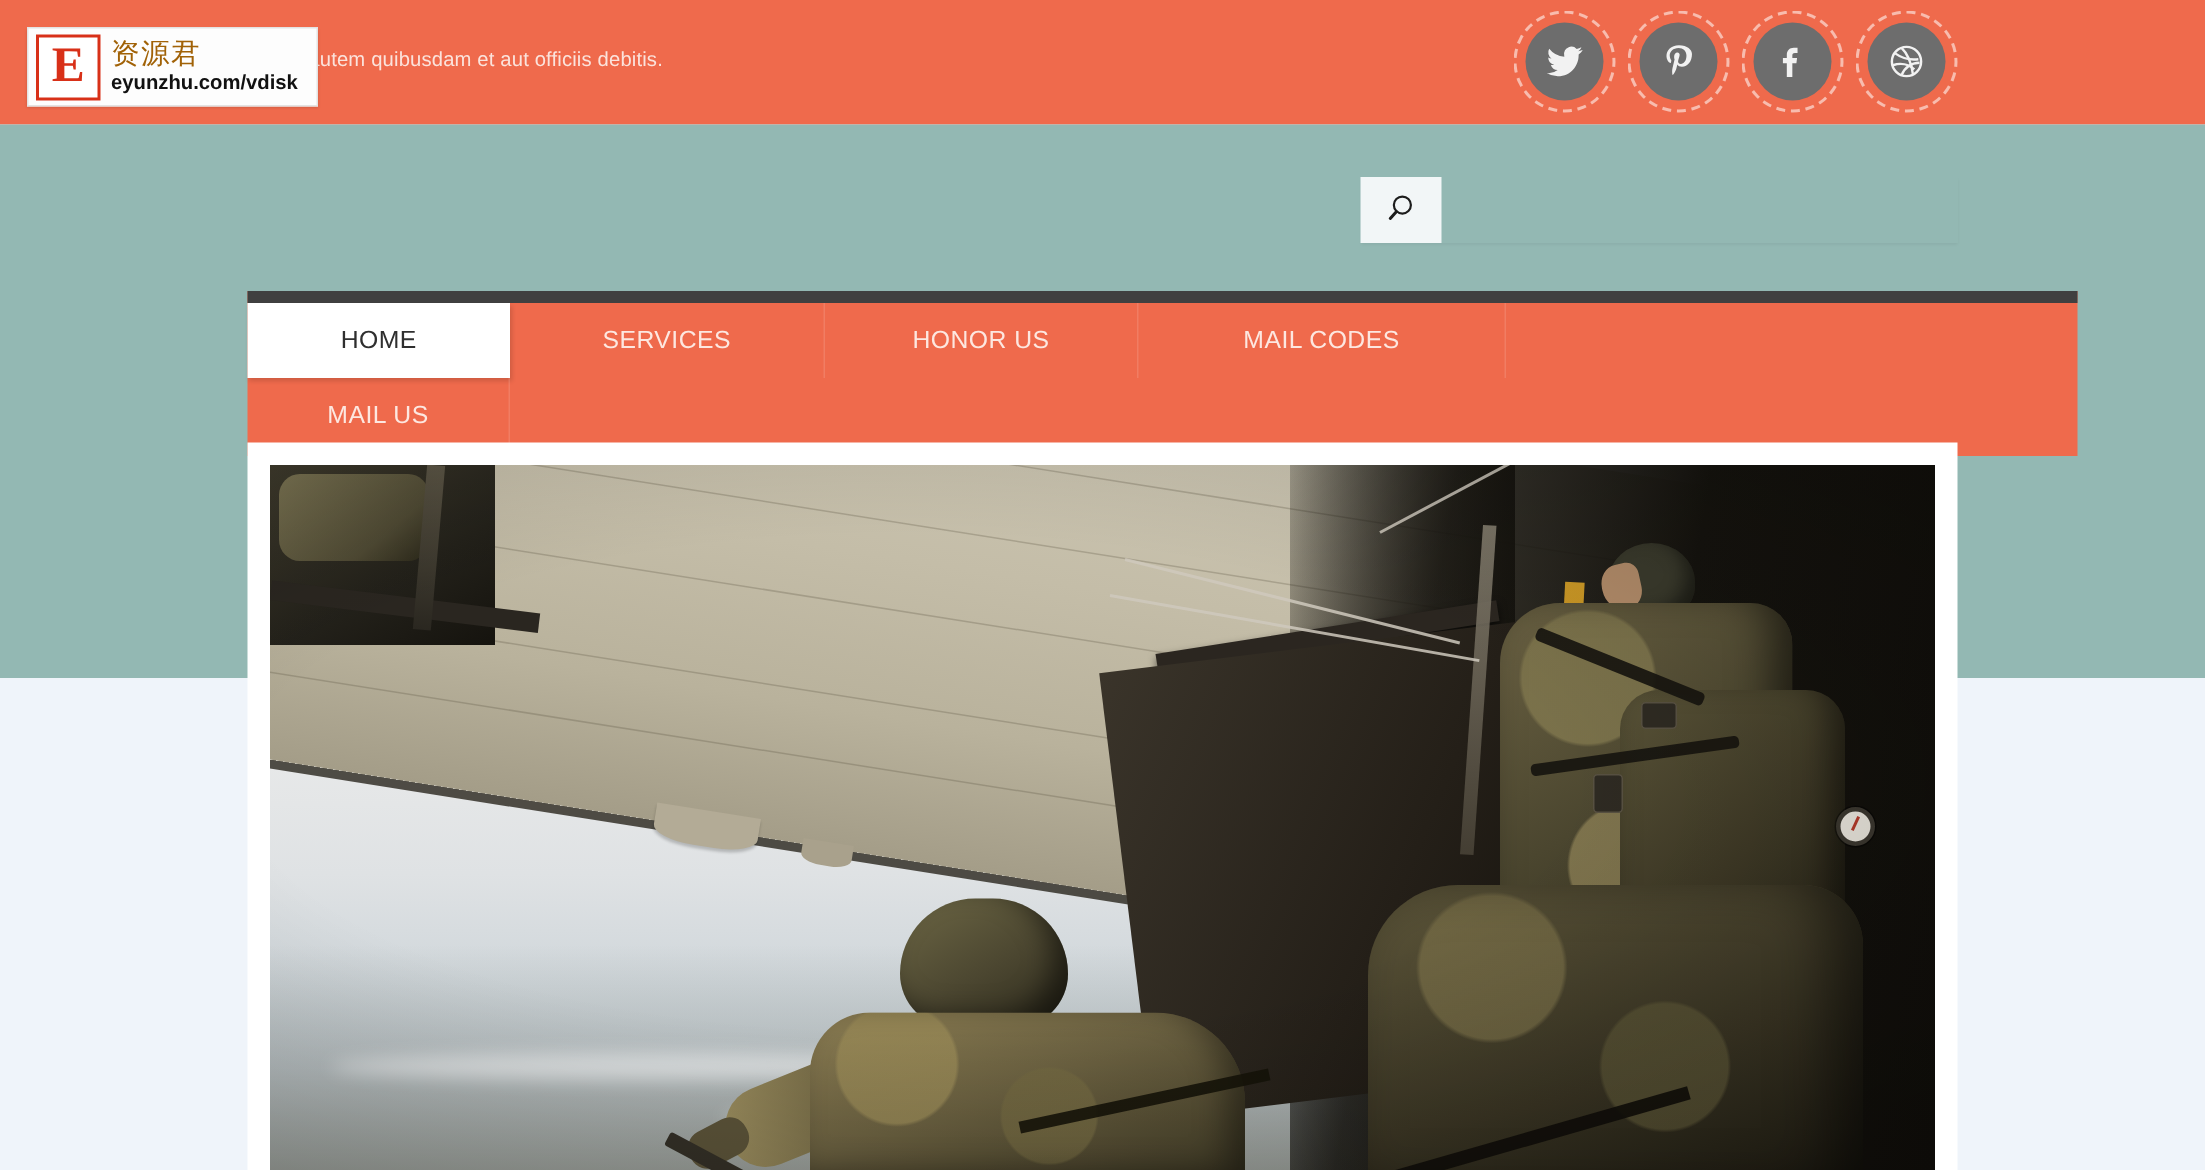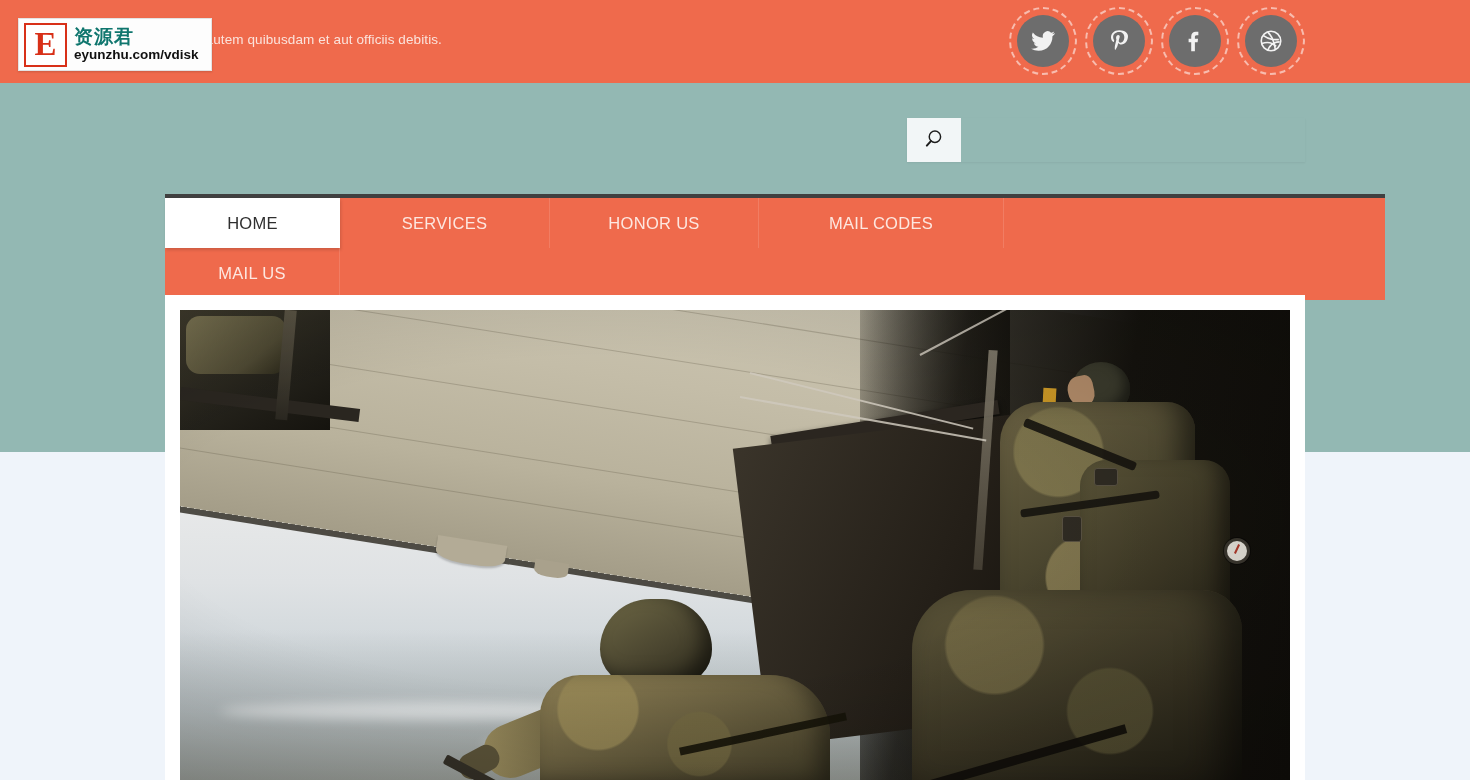--- a/index.html
+++ b/index.html
@@ -149,21 +149,21 @@
     cursor: pointer;
   }
 
   
   .nav {
     position: absolute;
     left: 165px;
     top: 194px;
     width: 1220px;
     background: #ef6a4c;
-    border-top: 4px solid #404040;
+    border-top: 8px solid #404040;
     padding-bottom: 2px;
   }
   .nav-row {
     display: flex;
     flex-wrap: wrap;
   }
   .nav-item {
     height: 50px;
     line-height: 50px;
     text-align: center;
@@ -512,22 +512,22 @@
   }
   .wm-right {
     margin-left: 7px;
     display: flex;
     flex-direction: column;
     justify-content: center;
   }
   .wm-cn {
     font-family: "DejaVu Sans", sans-serif;
     font-size: 19px;
-    font-weight: 700;
-    color: #0f766e;
+    font-weight: 400;
+    color: #a16207;
     line-height: 1.05;
     letter-spacing: 1px;
   }
   .wm-url {
     font-family: "Liberation Sans", sans-serif;
     font-size: 13.5px;
     font-weight: 700;
     color: #111;
     line-height: 1.1;
     margin-top: 1px;

